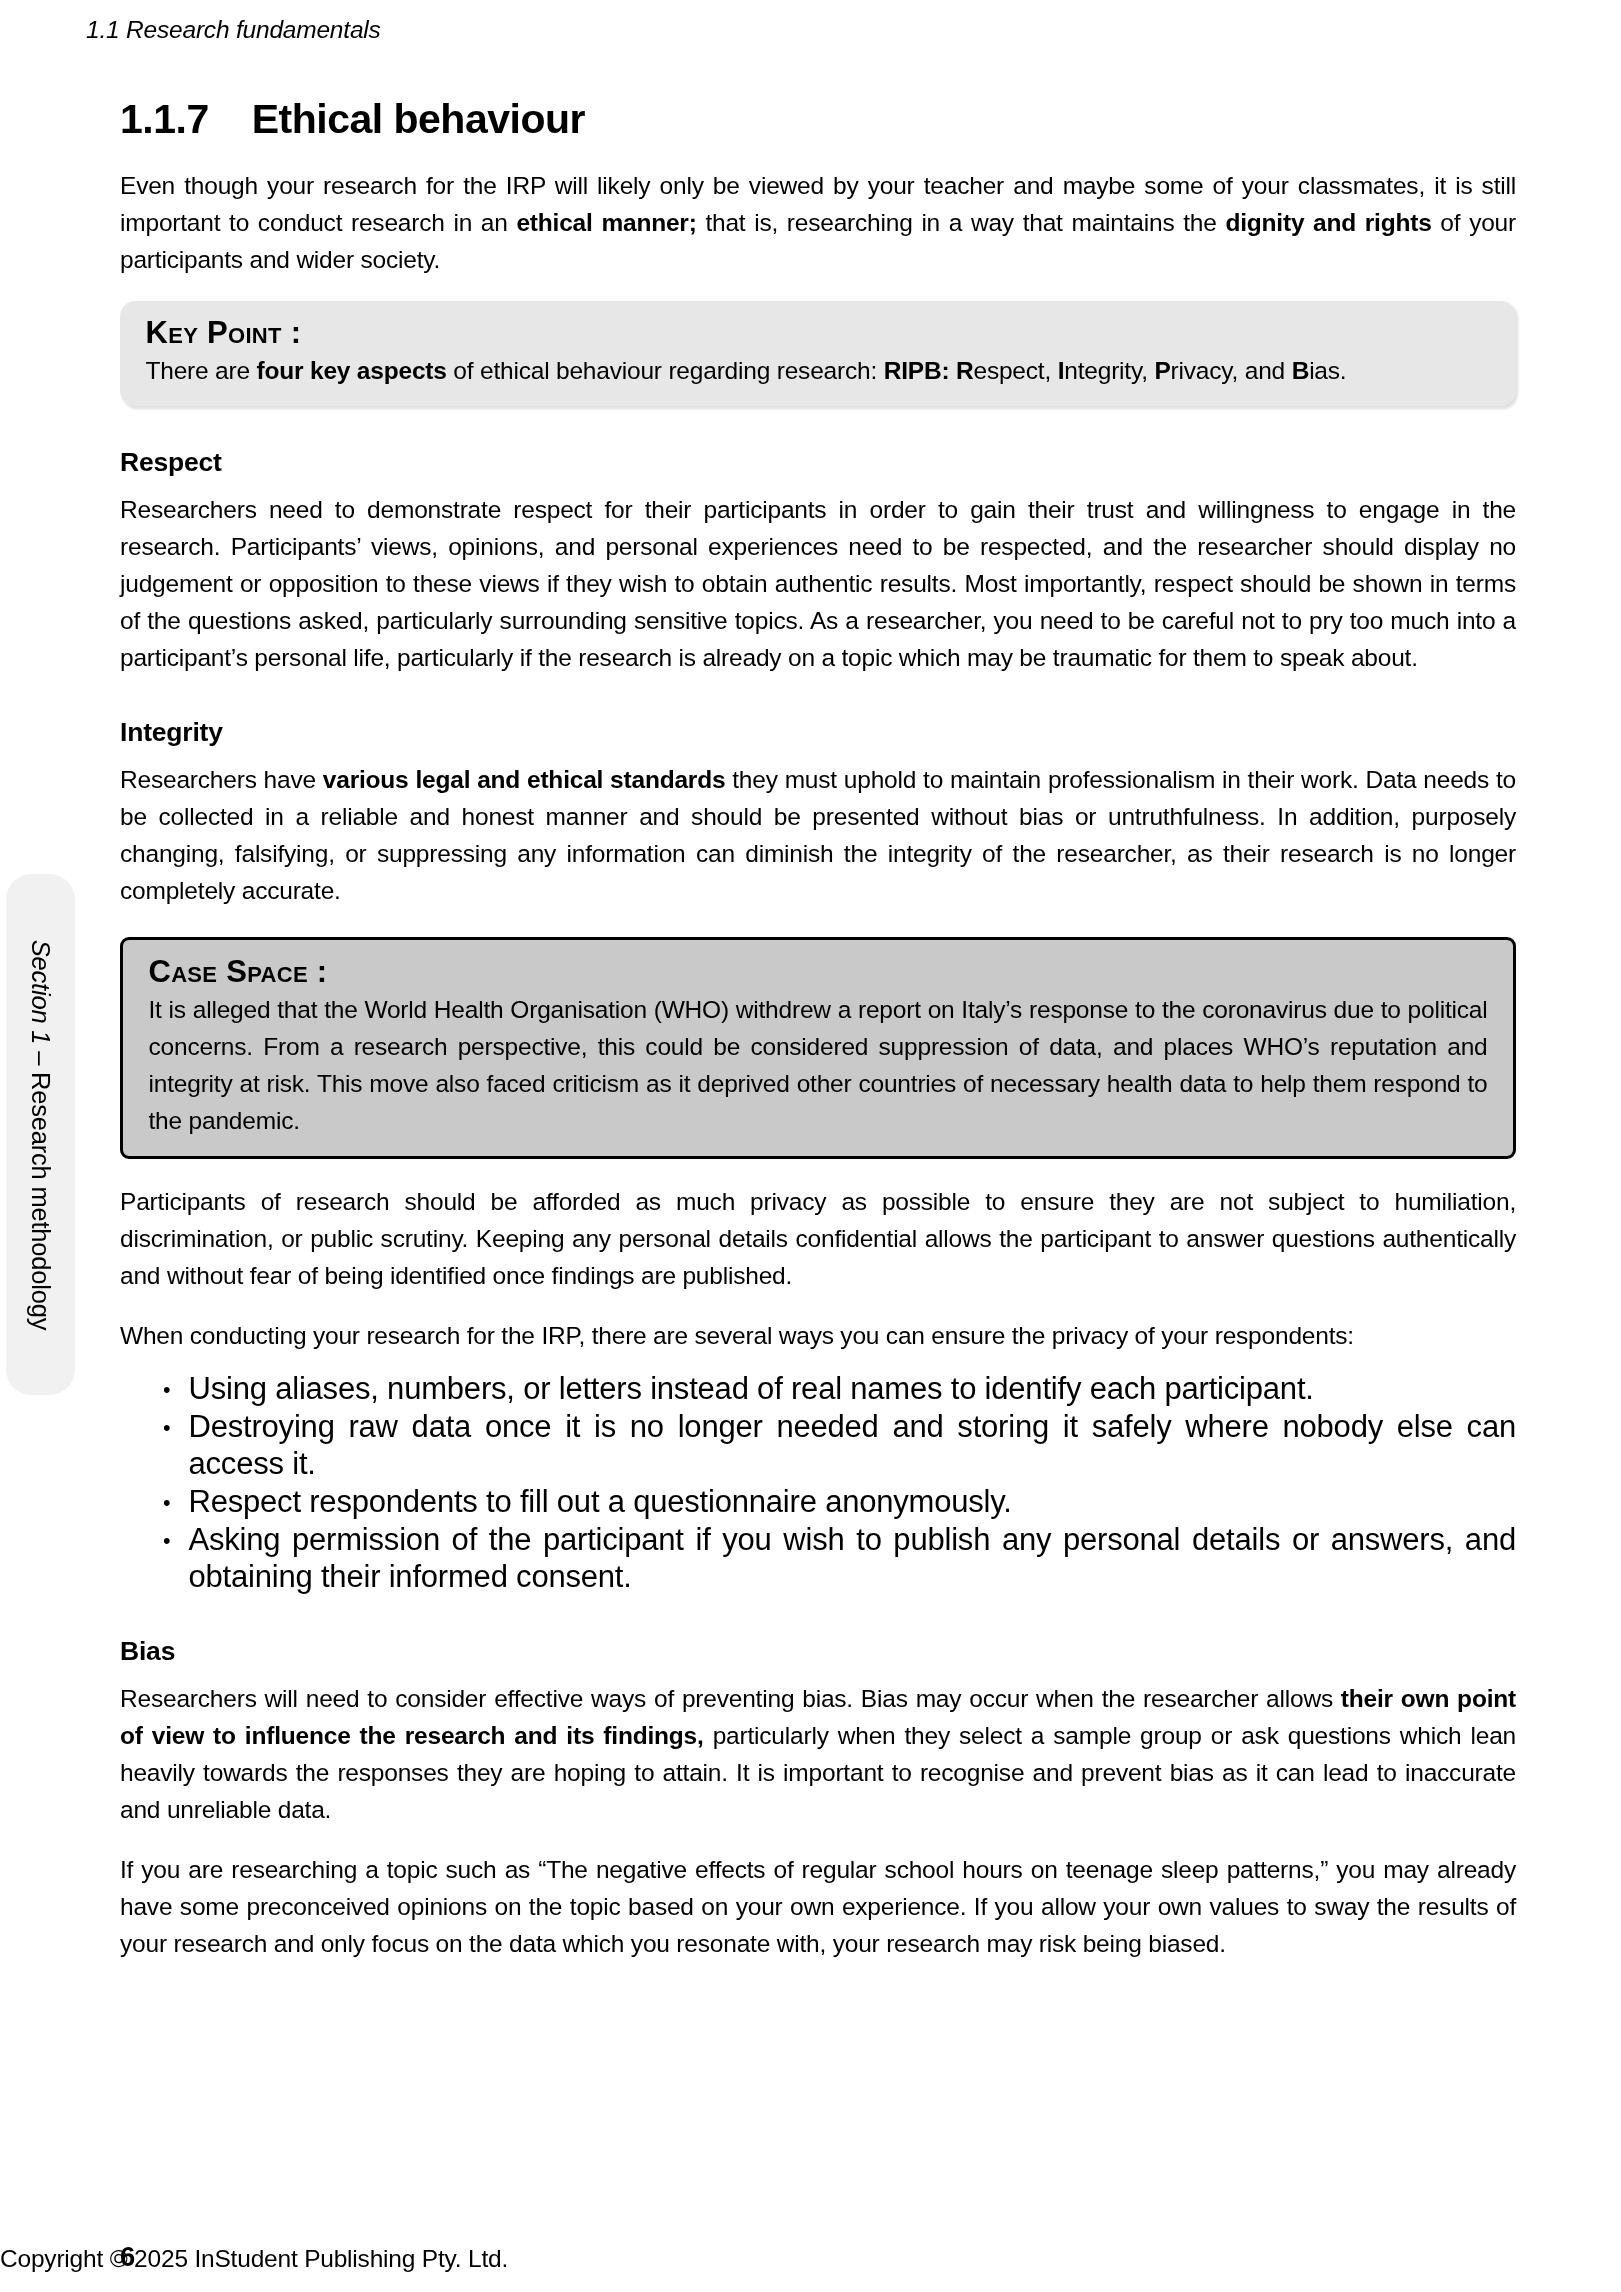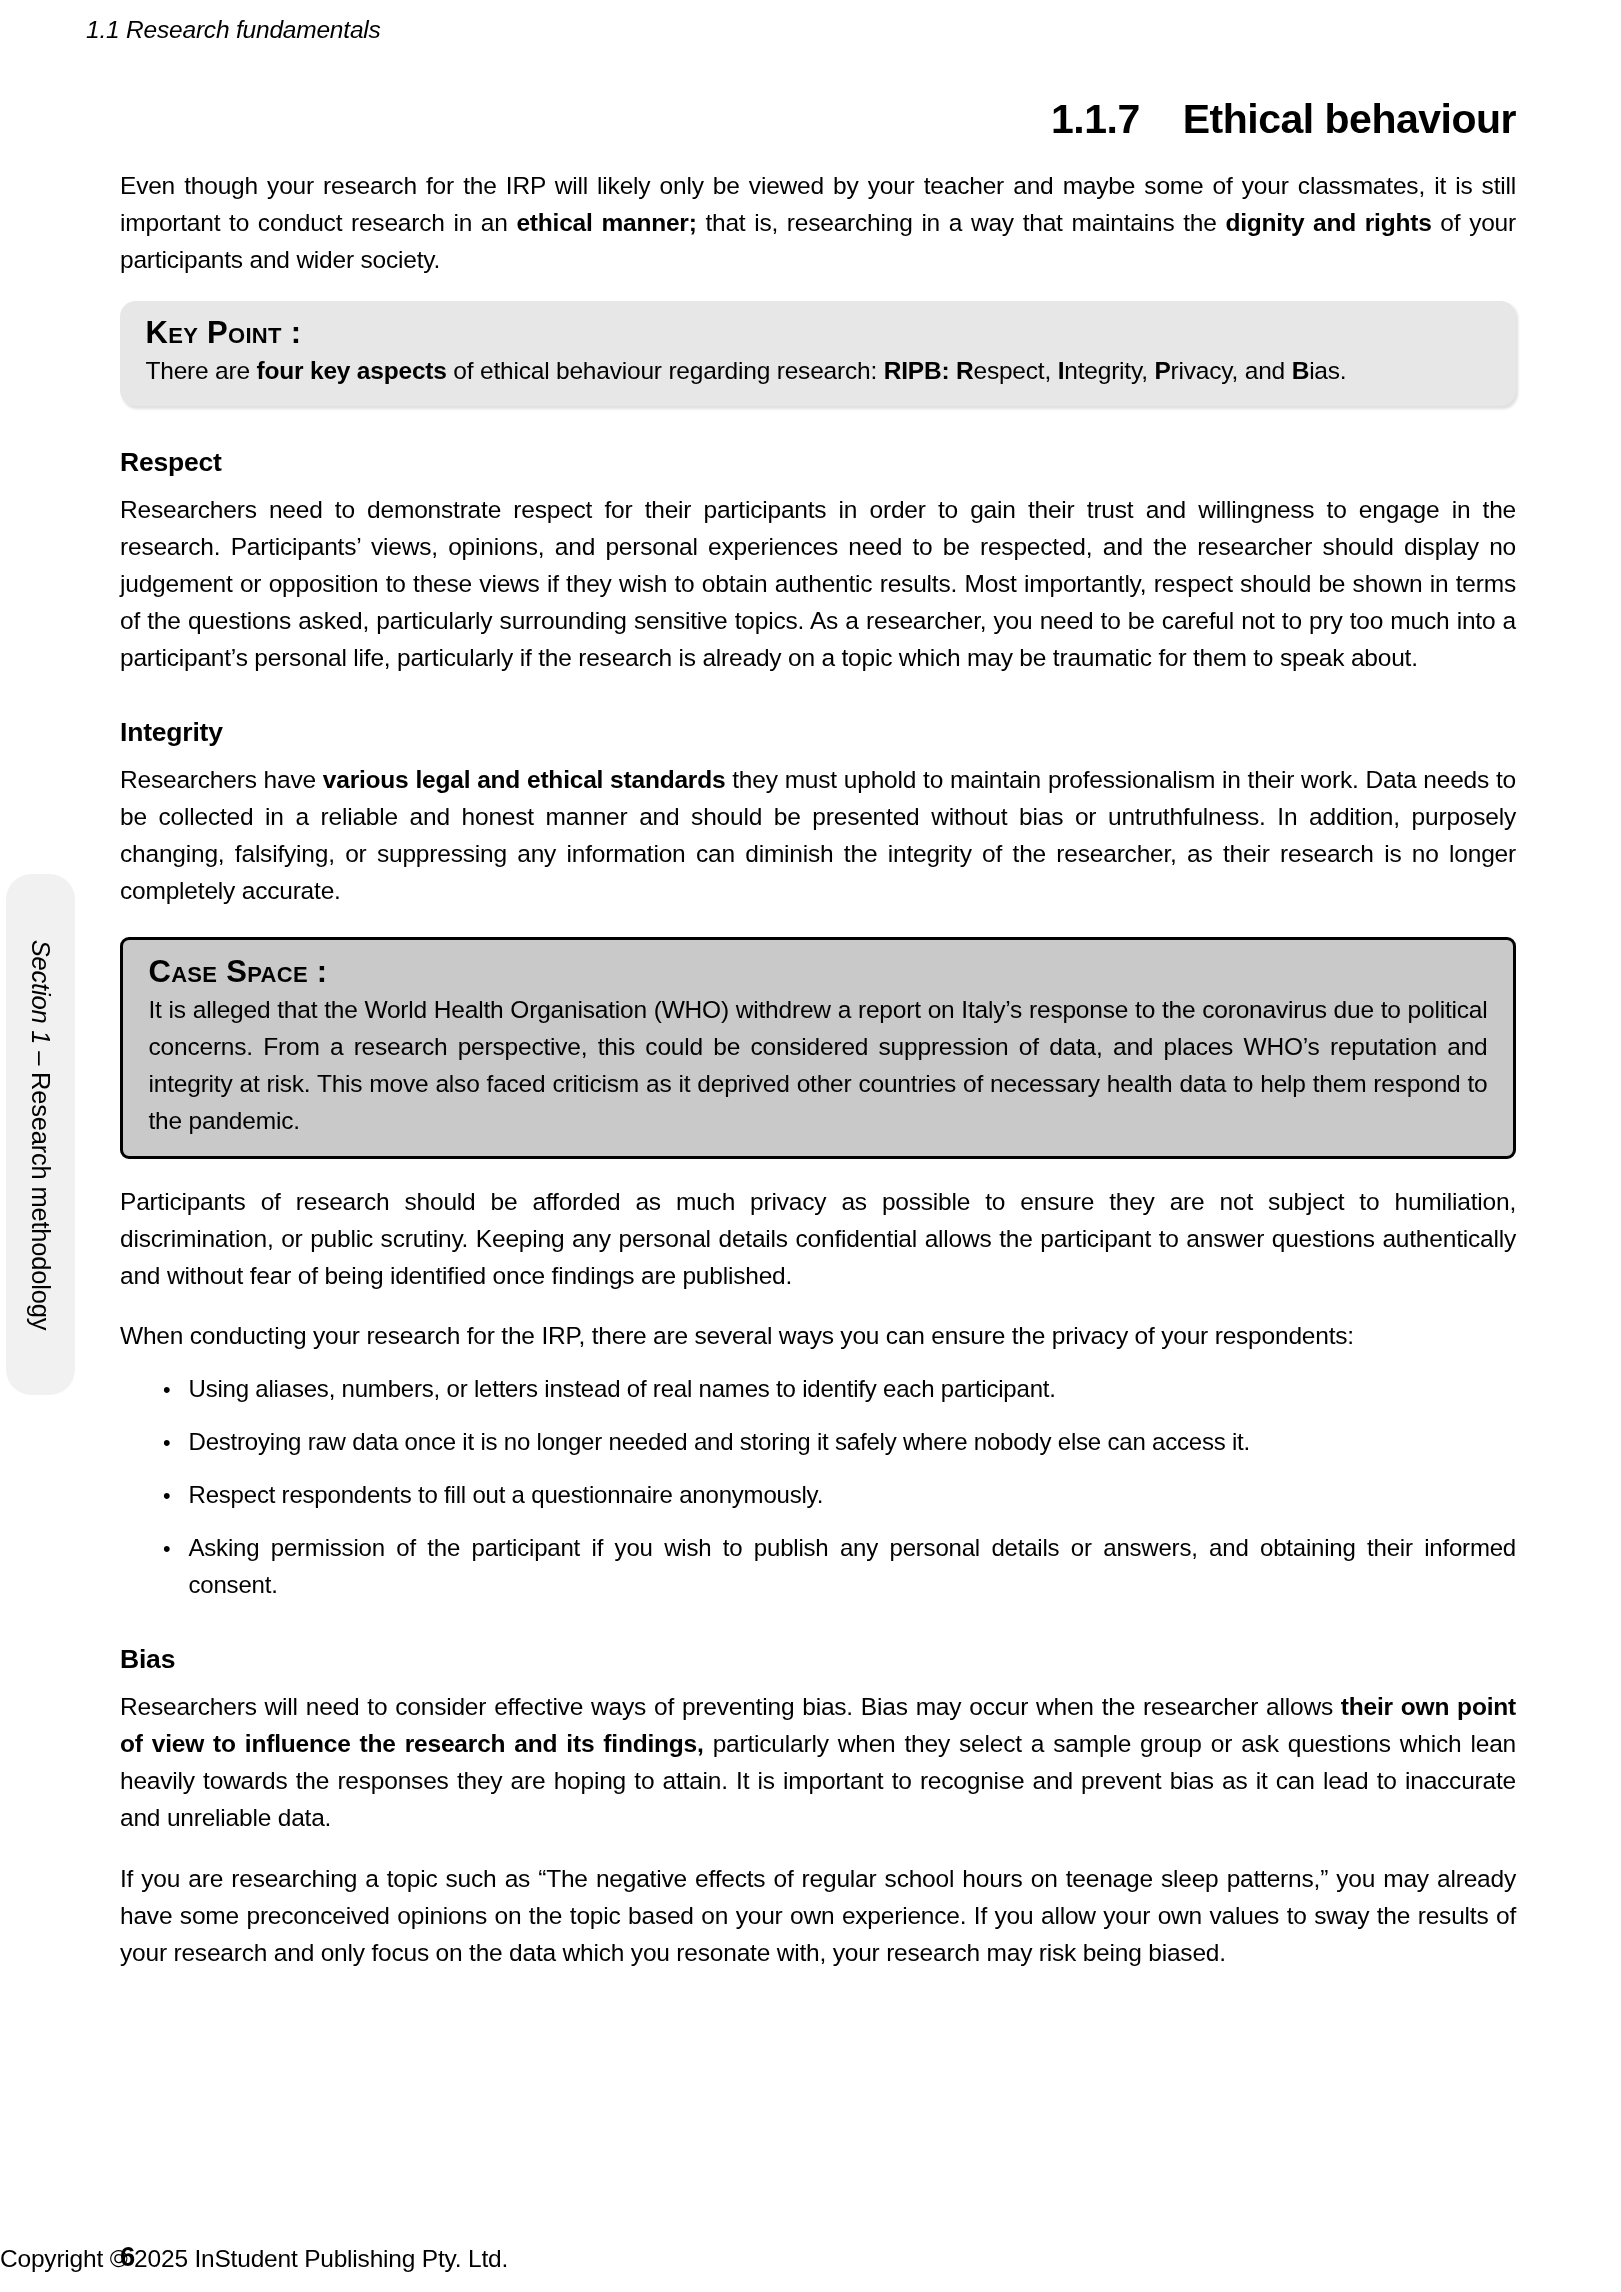--- a/index.html
+++ b/index.html
@@ -39,21 +39,20 @@
     position: absolute;
     left: 120px; top: 96px;
     width: 1396px;
   }
   h1 {
     margin: 0;
     font-size: 41px;
     line-height: 47px;
     letter-spacing: -0.5px;
     font-weight: bold;
-    text-align: right;
   }
   h1 .num { margin-right: 43px; }
   h2 {
     margin: 41px 0 0 0;
     font-size: 26.5px;
     line-height: 31px;
     letter-spacing: -0.2px;
     font-weight: bold;
   }
   p.body {
@@ -94,25 +93,25 @@
     margin-top: 27.4px;
   }
   ul.bullets {
     margin: 15.7px 0 0 0;
     padding: 0 0 0 43px;
     list-style: none;
   }
   ul.bullets li {
     position: relative;
     padding-left: 25.5px;
-    font-size: 24px;
+    font-size: 31px;
     line-height: 37px;
     text-align: justify;
     letter-spacing: -0.2px;
-    margin-top: 16px;
+    margin-top: 1px;
   }
   ul.bullets li::before {
     content: "\2022";
     position: absolute;
     left: 0; top: 1px;
     font-size: 21.6px;
   }
   .footer-pagenum {
     position: absolute;
     left: 120px; top: 2241px;

